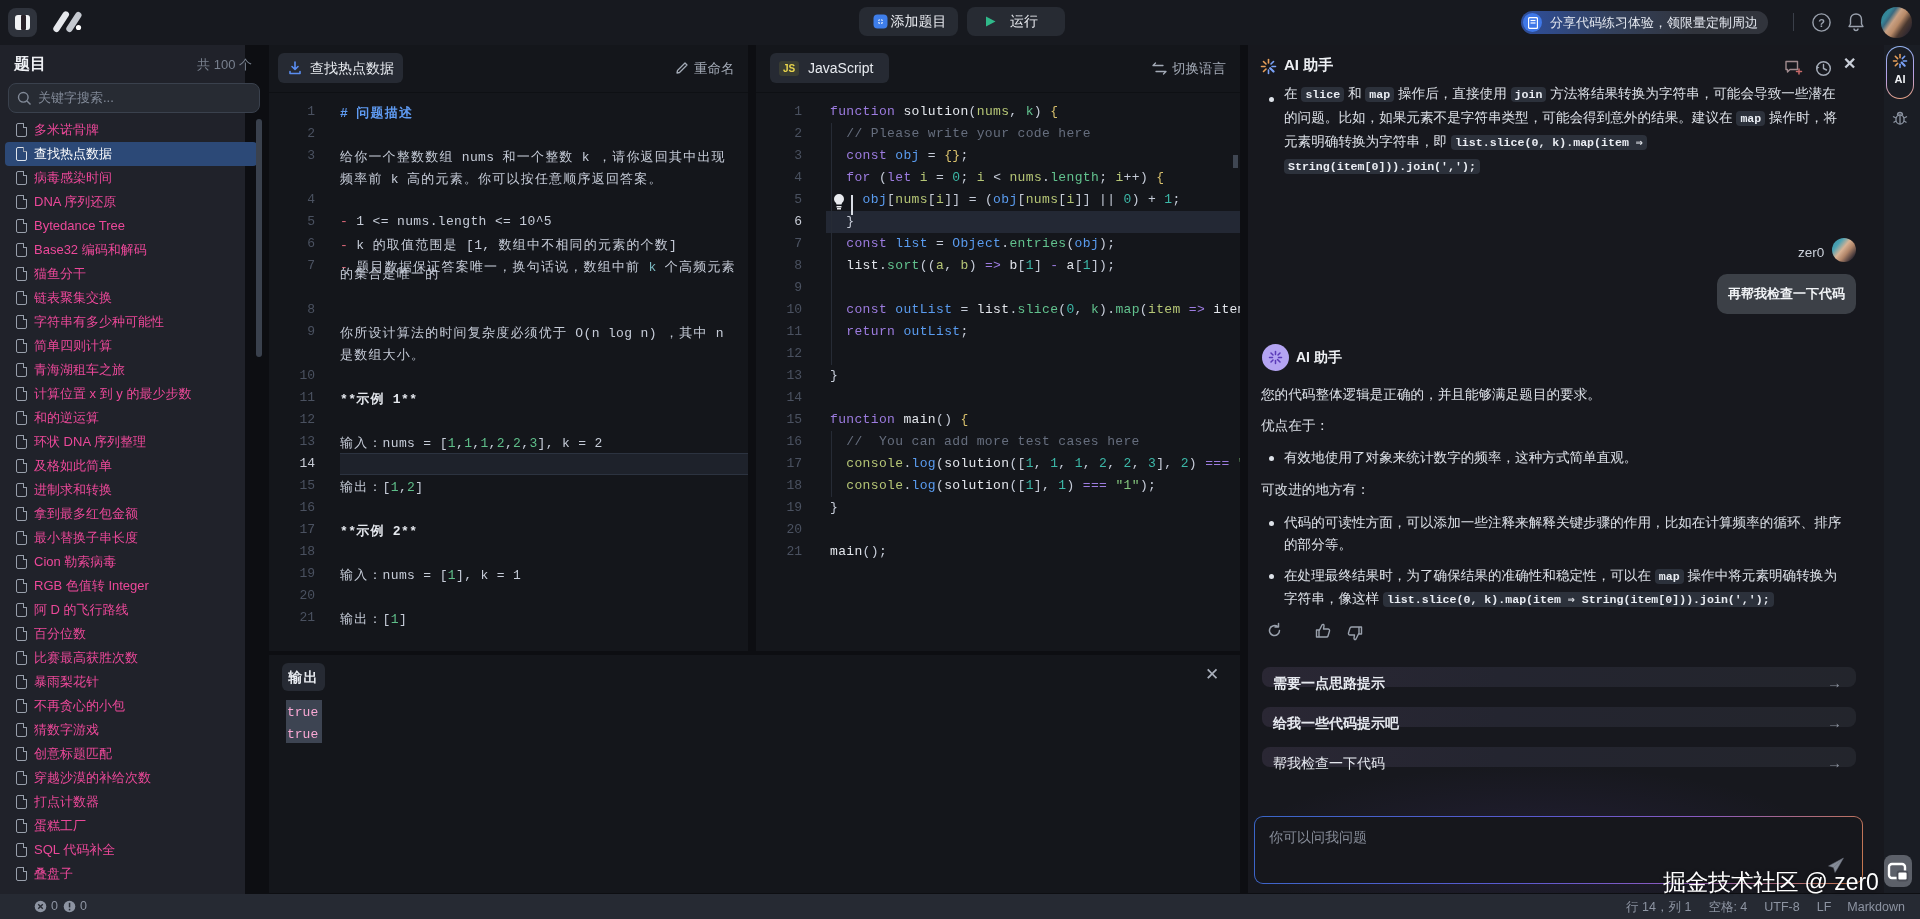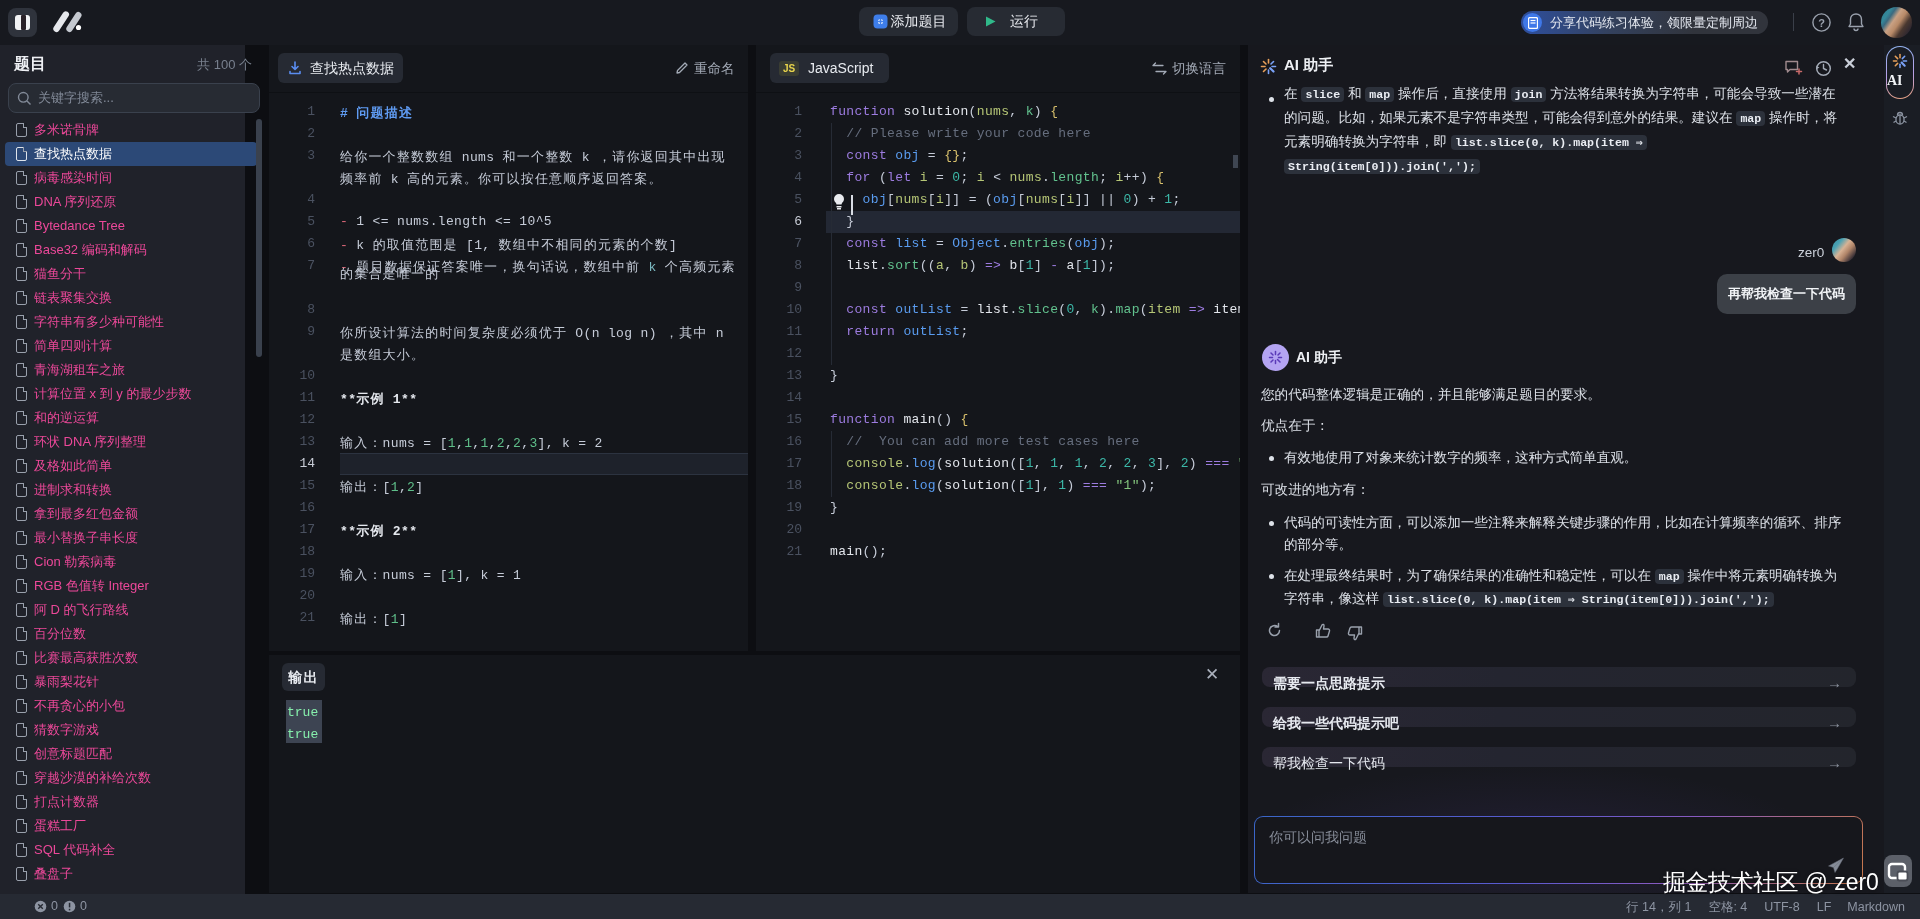--- a/index.html
+++ b/index.html
@@ -329,21 +329,21 @@
         <rect x="4.5" y="13" width="5" height="1.5" fill="#e8eaee"></rect>
         <rect x="5" y="15" width="4" height="1.5" fill="#e8eaee"></rect>
       </svg>
 <div class="abs" style="left:95px;top:150px;width:2px;height:20px;background:#d8dce4;"></div>
 <div class="abs" style="left:477px;top:110px;width:5px;height:13px;background:#3f4652;"></div>
 </div>
 <div id="outpanel" class="abs">
 <div class="abs chip" style="left:13px;top:8px;width:43px;height:28px;line-height:28px;text-align:center;font-weight:bold;"><span class="cj">输出</span></div>
 <div class="abs" style="left:936px;top:9px;color:#aab0bc;font-size:17px;">✕</div>
 <div class="abs" style="left:17px;top:45px;width:36px;height:43px;background:#3d4452;"></div>
-<div class="abs mono" style="left:18px;top:47px;font-size:13px;color:#86efac;line-height:21.5px;">true<br>true</div>
+<div class="abs mono" style="left:18px;top:47px;font-size:13px;color:#f9a8d4;line-height:21.5px;">true<br>true</div>
 </div>
 <style>
 .cj{letter-spacing:1.2px;}
 .ai-t{position:absolute;font-size:13.6px;color:#dde1e8;white-space:nowrap;}
 .ic{background:#2c313b;border-radius:4px;padding:1px 4px;font-family:"Liberation Mono",monospace;font-size:11.6px;color:#eaedf3;font-weight:bold;letter-spacing:0;}
 .qbtn{position:absolute;left:14px;width:594px;height:20px;border-radius:8px;background:linear-gradient(90deg,#2a2734 0%,#242530 40%,#23252c 100%);color:#e6e9ef;font-size:14px;line-height:32px;}
 .qbtn .ar{position:absolute;right:14px;top:0;color:#8b919d;font-size:15px;}
 .bul{position:absolute;width:5px;height:5px;border-radius:50%;background:#dde1e8;}
 </style>
 <div id="aipanel" class="abs">
@@ -433,21 +433,21 @@
             <path d="M8.5 1.5 L8.5 5" stroke="#e8a05a" stroke-width="1.6"></path>
             <path d="M3.5 3.5 L6 6" stroke="#e8a05a" stroke-width="1.6"></path>
             <path d="M1.5 8.5 L5 8.5" stroke="#e8a05a" stroke-width="1.6"></path>
             <path d="M3.5 13.5 L6 11" stroke="#e8a05a" stroke-width="1.6"></path>
             <path d="M8.5 15.5 L8.5 12" stroke="#7aa2f8" stroke-width="1.6"></path>
             <path d="M13.5 13.5 L10.2 10.2" stroke="#7aa2f8" stroke-width="2.2"></path>
             <path d="M15.5 8.5 L12 8.5" stroke="#7aa2f8" stroke-width="1.6"></path>
             <path d="M13.5 3.5 L11 6" stroke="#7aa2f8" stroke-width="1.6"></path>
           </g>
         </svg>
-<div style="position:absolute;left:0;width:26px;top:26px;text-align:left;font-size:14px;font-weight:bold;color:#f0f2f5;font-family:Liberation Serif, serif;">AI</div>
+<div style="position:absolute;left:0;width:26px;top:26px;text-align:center;font-size:11px;font-weight:bold;color:#f0f2f5;">AI</div>
       </div>
 <svg class="abs" style="left:7px;top:64px" width="18" height="19" viewBox="0 0 18 19">
         <g fill="none" stroke="#8b93a1" stroke-width="1.3">
           <rect x="5" y="6" width="8" height="9" rx="4"></rect>
           <path d="M6.5 6 a2.5 2.5 0 0 1 5 0"></path>
           <path d="M5 9 L2 7.5 M5 12 L2.5 13.5 M13 9 L16 7.5 M13 12 L15.5 13.5 M9 6.5 L9 14.5"></path>
         </g>
       </svg>
 </div>
 <div id="statusbar" class="abs" style="font-size:12.5px;color:#8d94a2;">

